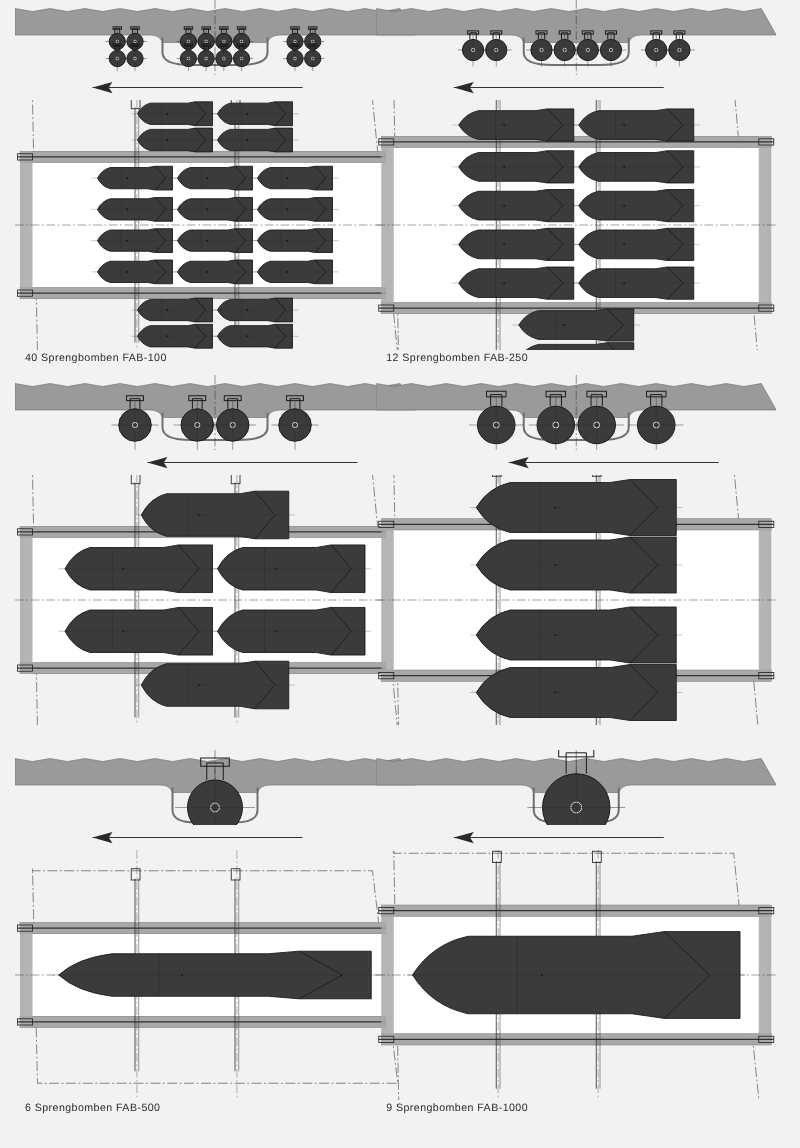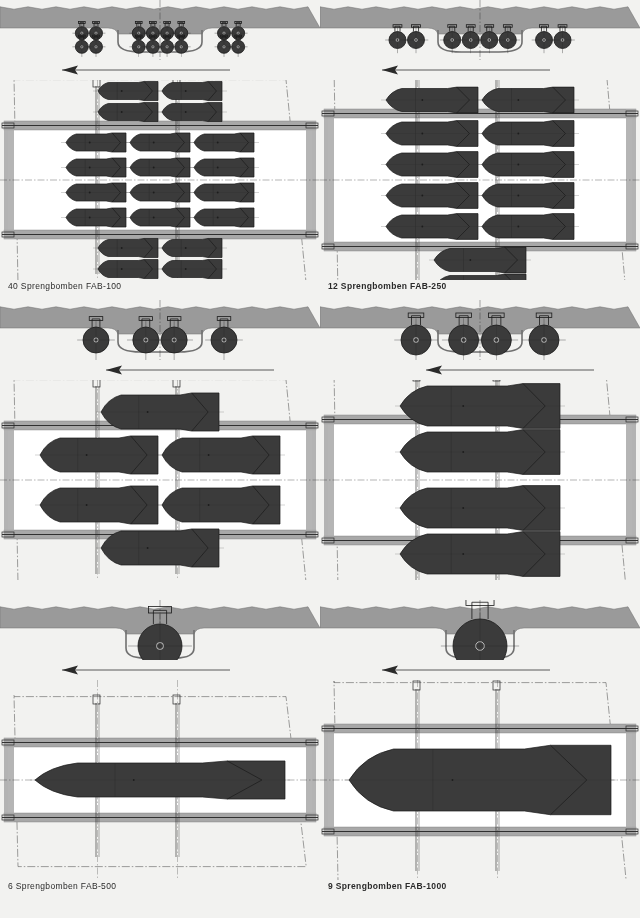--- a/index.html
+++ b/index.html
@@ -10,22 +10,22 @@
     color:#1a1a1a;
     overflow:hidden;
     position:relative;
   }
   .sheet{position:absolute;left:0;top:0;width:640px;height:918px;}
 
   .panel{position:absolute;width:320px;height:306px;}
   .panel.r0{top:0;}
   .panel.r1{top:300px;padding-left:44px;}
   .panel.r2{top:600px;}
-  .panel.c0{left:0;text-align:center;}
-  .panel.c1{left:320px;font-weight:bold;}
+  .panel.c0{left:12px;text-align:center;}
+  .panel.c1{left:301px;}
 
   
   .caption{
     position:absolute;
     left:8px;
     font-size:8.5px;
     letter-spacing:.35px;
     color:#2a2a2a;
     white-space:nowrap;
   }

